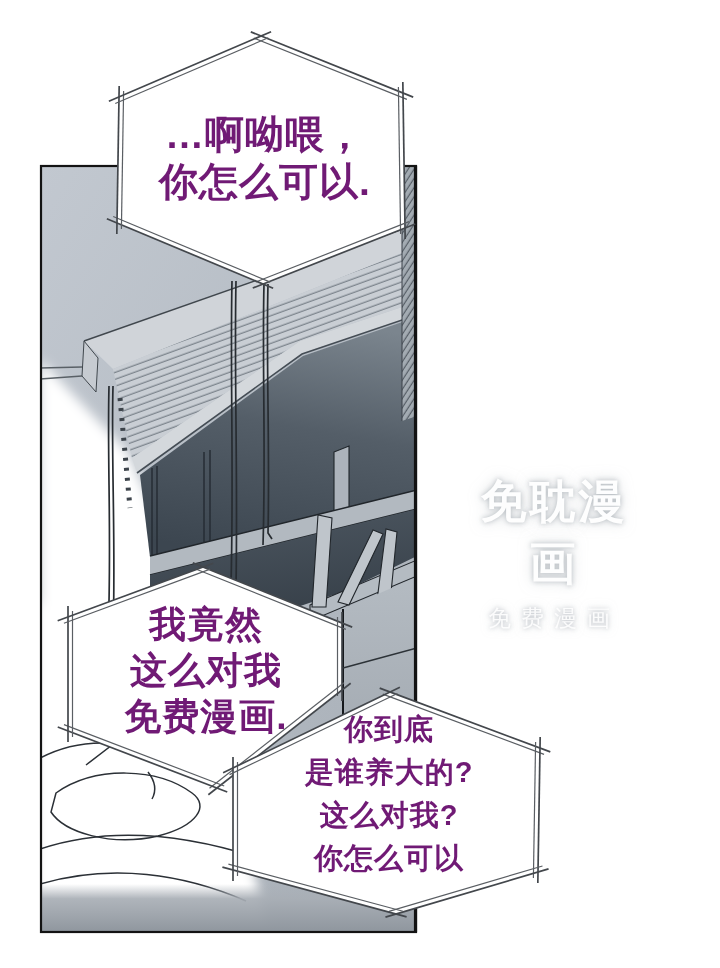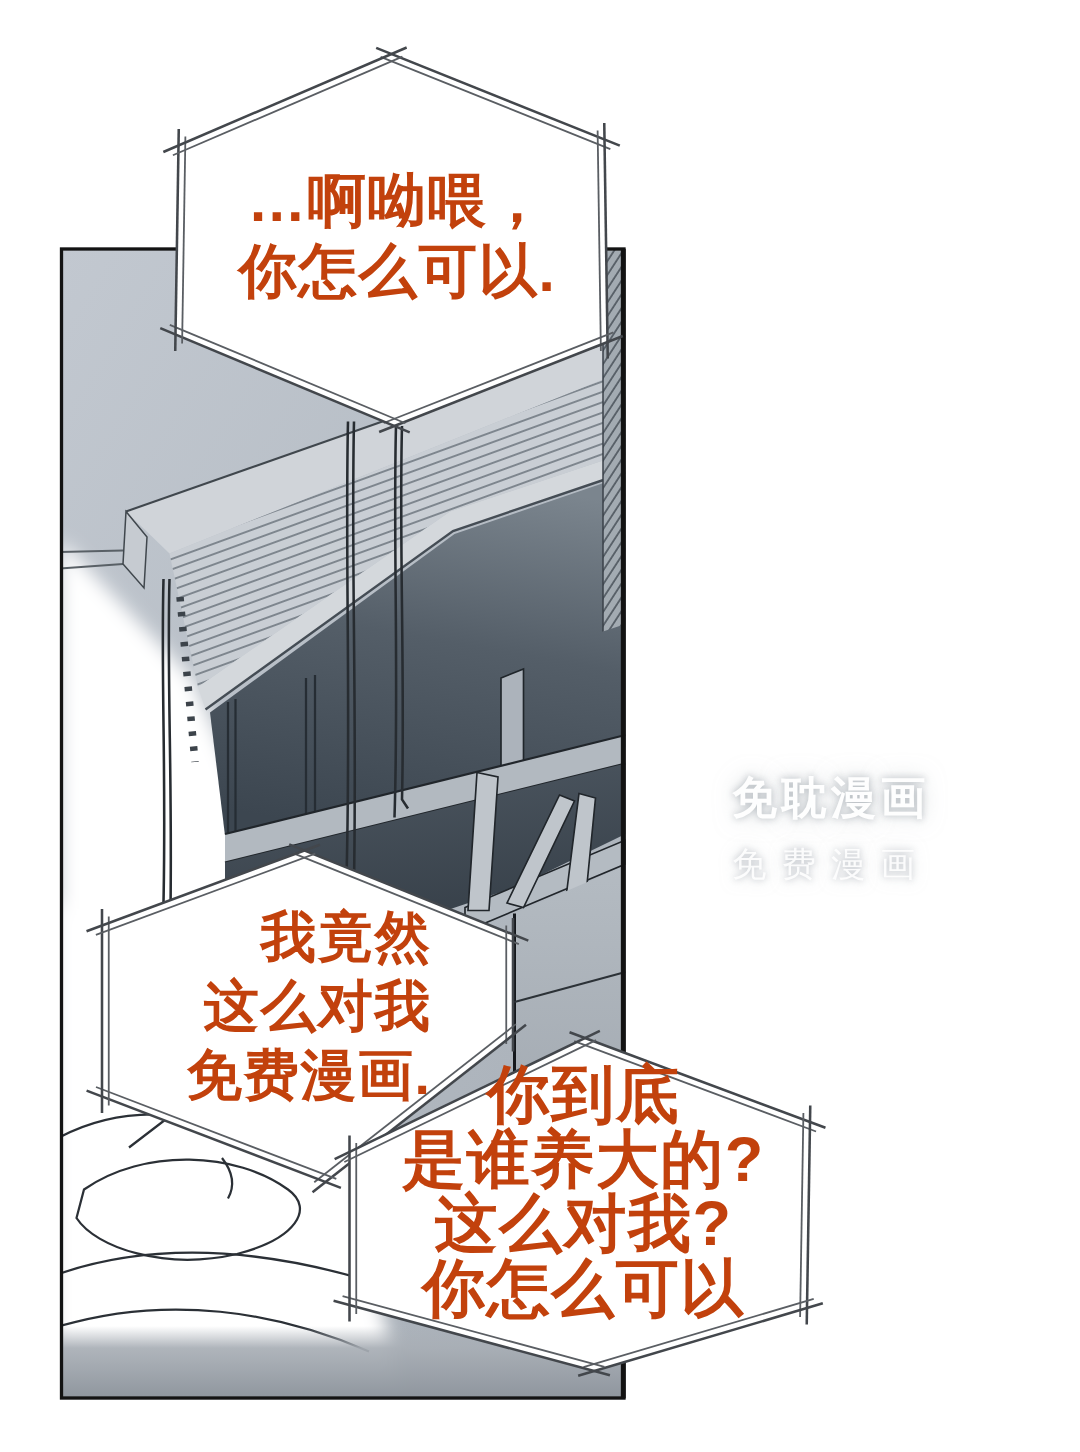--- a/index.html
+++ b/index.html
@@ -4,32 +4,32 @@
 <style>
   html,body{margin:0;padding:0;background:#ffffff;}
   #stage{
     position:relative;width:720px;height:968px;overflow:hidden;
     background:#ffffff;
     font-family:"Liberation Sans","DejaVu Sans",sans-serif;
   }
   #scene-svg{position:absolute;left:0;top:0;width:720px;height:968px;}
   .bubble-text{
     position:absolute;transform:translate(-50%,-50%);
-    text-align:center;color:#c2410c;font-weight:700;white-space:nowrap;
+    text-align:center;color:#701a75;font-weight:700;white-space:nowrap;
     letter-spacing:1px;
   }
   .bubble-text.b1{font-size:39px;line-height:47px;}
   .bubble-text.b2{font-size:37px;line-height:46px;}
-  .bubble-text.b3{font-size:42px;line-height:43px;}
+  .bubble-text.b3{font-size:29px;line-height:43px;}
   .watermark{
     position:absolute;left:554px;top:552px;transform:translate(-50%,-50%);
     text-align:center;pointer-events:none;
   }
   .watermark .wm-title{
-    font-size:30px;font-weight:700;letter-spacing:3px;
+    font-size:46px;font-weight:700;letter-spacing:3px;
     color:rgba(255,255,255,0.97);
     text-shadow:0 0 5px rgba(178,184,190,0.95),0 0 14px rgba(178,184,190,0.55);
   }
   .watermark .wm-sub{
     margin-top:8px;font-size:23px;font-weight:400;letter-spacing:10px;
     color:rgba(255,255,255,0.88);
     text-shadow:0 0 4px rgba(185,190,196,0.9),0 0 10px rgba(185,190,196,0.5);
   }
 </style>
 </head>
@@ -196,21 +196,21 @@
         <line x1="108.89308980640999" y1="101.3417008578098" x2="271.10691019359" y2="31.658299142190206" stroke="#43474c" stroke-width="1.7"></line>
         <line x1="115.26329024532764" y1="103.50284554709216" x2="268.28901045651673" y2="37.76644461129966" stroke="#5a5e63" stroke-width="1.2"></line>
       </g>
   </svg>
 
   <div class="bubble-text b1" style="left:265px;top:158px;">
     <div>…啊呦喂，</div>
     <div>你怎么可以.</div>
   </div>
 
-  <div class="bubble-text b2" style="left:206px;top:671px;text-align:right;">
+  <div class="bubble-text b2" style="left:206px;top:671px;">
     <div>我竟然</div>
     <div>这么对我</div>
     <div>免费漫画.</div>
   </div>
 
   <div class="bubble-text b3" style="left:389px;top:794px;">
     <div>你到底</div>
     <div>是谁养大的?</div>
     <div>这么对我?</div>
     <div>你怎么可以</div>

